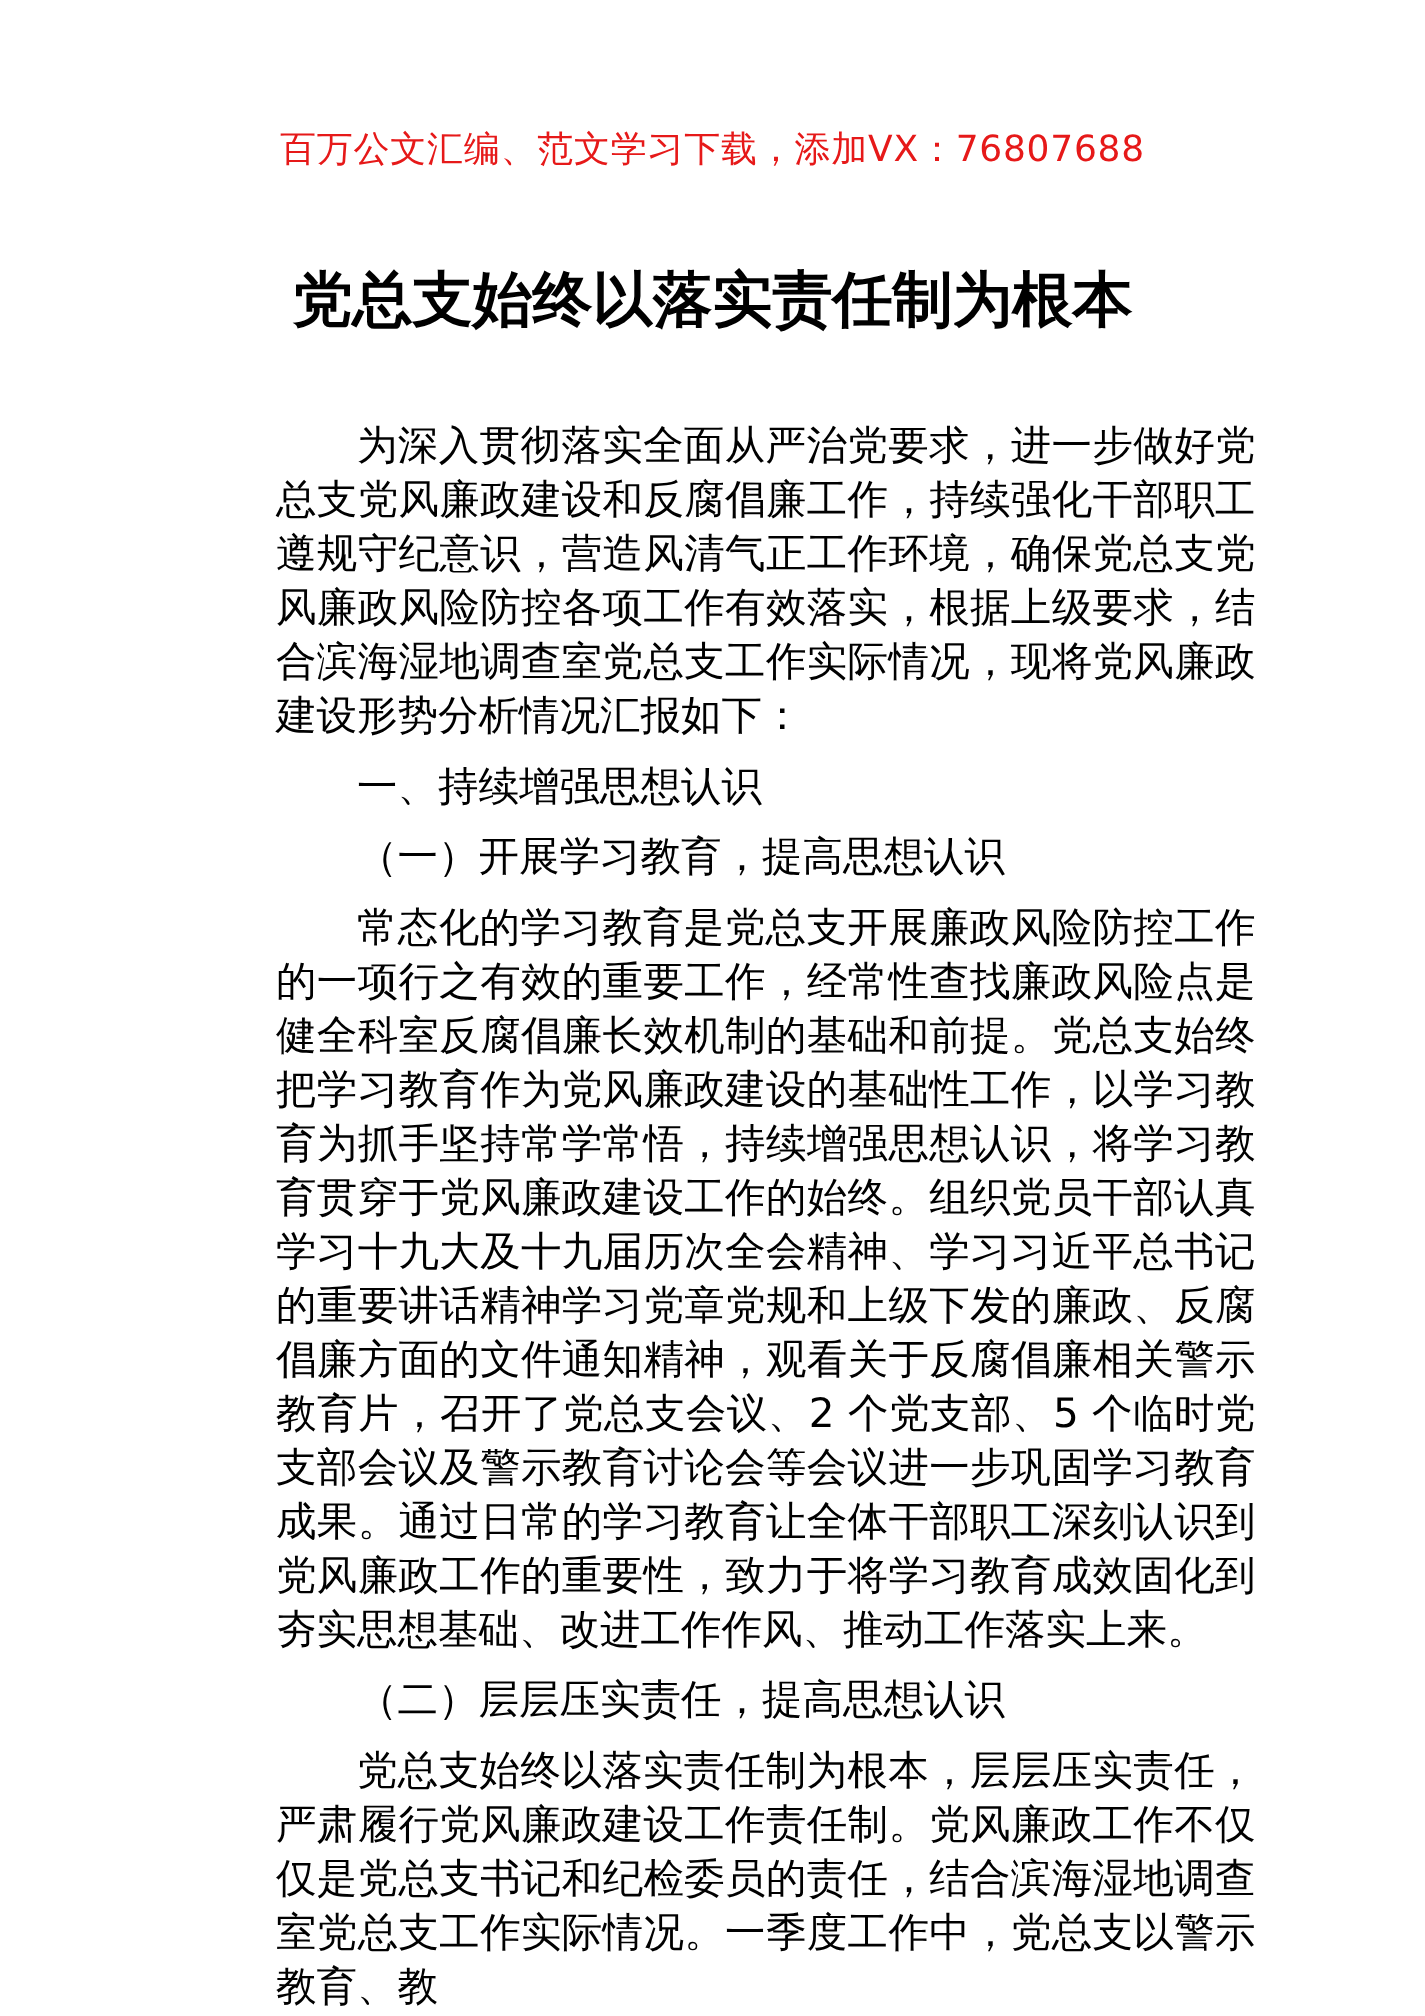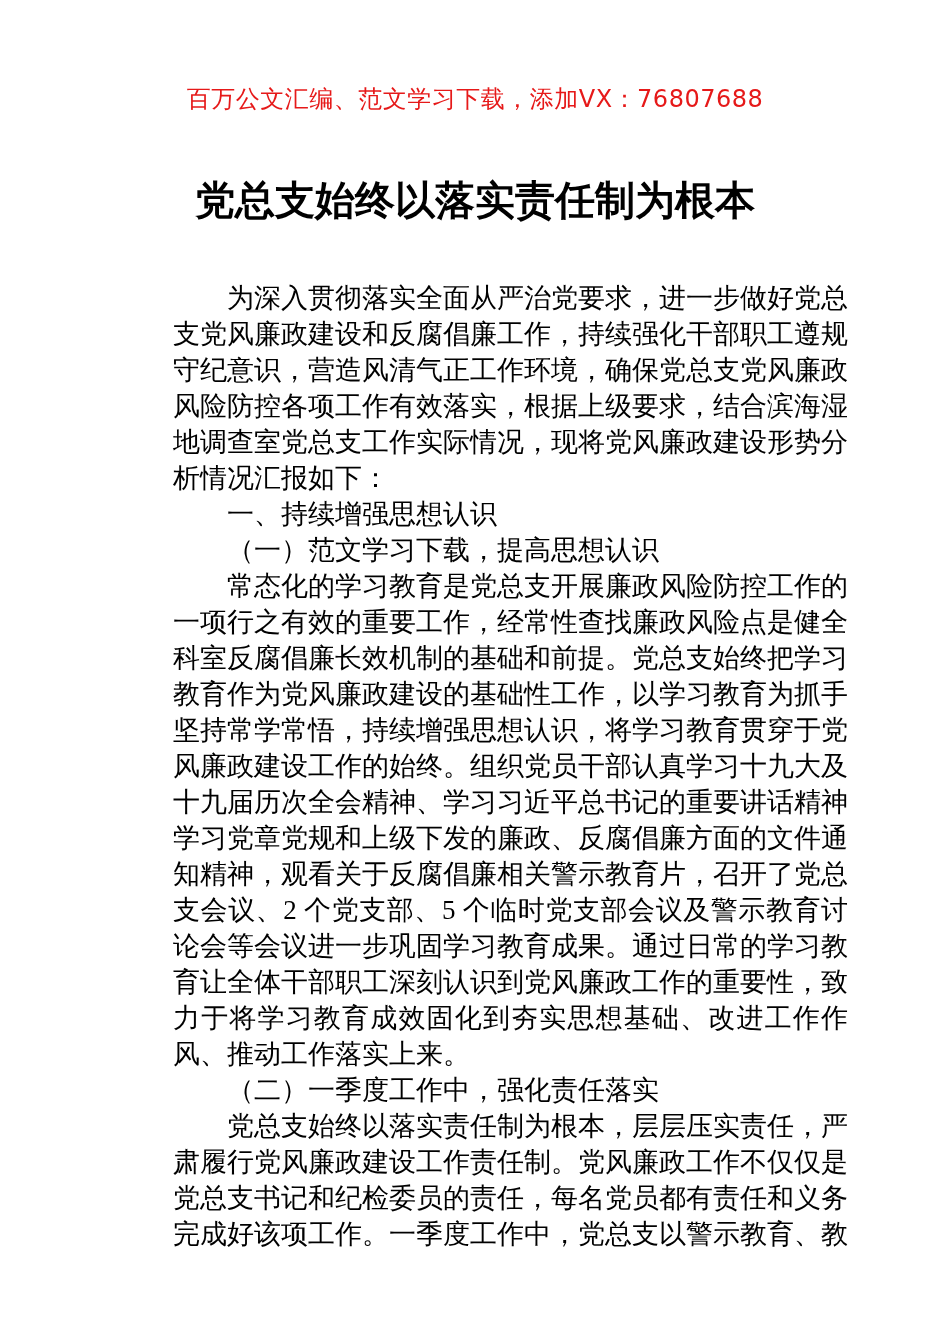--- a/index.html
+++ b/index.html
@@ -34,49 +34,48 @@
   }
   .doc-body {
     margin: 54px 135px 0 140px;
     width: 675px;
     font-size: 27px;
     line-height: 36px;
     color: #000000;
   }
   .doc-body .para,
   .doc-body .heading {
-    margin: 0;
+    margin: 11px;
     text-indent: 2em;
     text-align: justify;
     text-justify: inter-character;
     word-break: normal;
     overflow-wrap: break-word;
-    font-family: Liberation Serif, serif;
   }
   .doc-body .heading {
     font-weight: 400;
   }
 </style>
 </head>
 <body>
 
 <div class="page">
 
   <div class="promo" style="color: rgb(230, 25, 25);">百万公文汇编、范文学习下载，添加VX：76807688</div>
 
   <h1 class="doc-title">党总支始终以落实责任制为根本</h1>
 
   <div class="doc-body">
 
     <p class="para">为深入贯彻落实全面从严治党要求，进一步做好党总支党风廉政建设和反腐倡廉工作，持续强化干部职工遵规守纪意识，营造风清气正工作环境，确保党总支党风廉政风险防控各项工作有效落实，根据上级要求，结合滨海湿地调查室党总支工作实际情况，现将党风廉政建设形势分析情况汇报如下：</p>
 
     <p class="heading">一、持续增强思想认识</p>
 
-    <p class="heading">（一）范文学习下载，提高思想认识</p>
+    <p class="heading">（一）开展学习教育，提高思想认识</p>
 
     <p class="para">常态化的学习教育是党总支开展廉政风险防控工作的一项行之有效的重要工作，经常性查找廉政风险点是健全科室反腐倡廉长效机制的基础和前提。党总支始终把学习教育作为党风廉政建设的基础性工作，以学习教育为抓手坚持常学常悟，持续增强思想认识，将学习教育贯穿于党风廉政建设工作的始终。组织党员干部认真学习十九大及十九届历次全会精神、学习习近平总书记的重要讲话精神学习党章党规和上级下发的廉政、反腐倡廉方面的文件通知精神，观看关于反腐倡廉相关警示教育片，召开了党总支会议、2 个党支部、5 个临时党支部会议及警示教育讨论会等会议进一步巩固学习教育成果。通过日常的学习教育让全体干部职工深刻认识到党风廉政工作的重要性，致力于将学习教育成效固化到夯实思想基础、改进工作作风、推动工作落实上来。</p>
 
-    <p class="heading">（二）一季度工作中，强化责任落实</p>
+    <p class="heading">（二）层层压实责任，提高思想认识</p>
 
-    <p class="para">党总支始终以落实责任制为根本，层层压实责任，严肃履行党风廉政建设工作责任制。党风廉政工作不仅仅是党总支书记和纪检委员的责任，每名党员都有责任和义务完成好该项工作。一季度工作中，党总支以警示教育、教</p>
+    <p class="para">党总支始终以落实责任制为根本，层层压实责任，严肃履行党风廉政建设工作责任制。党风廉政工作不仅仅是党总支书记和纪检委员的责任，结合滨海湿地调查室党总支工作实际情况。一季度工作中，党总支以警示教育、教</p>
 
   </div>
 </div>
 
 </body></html>

